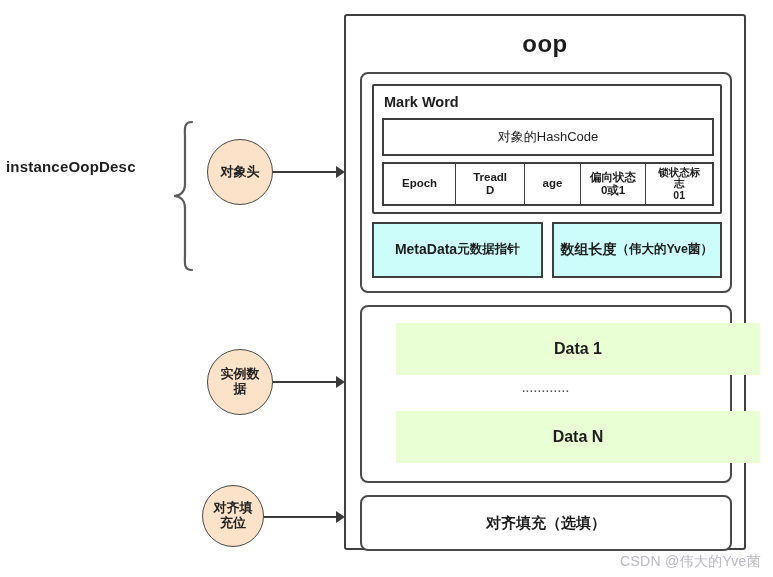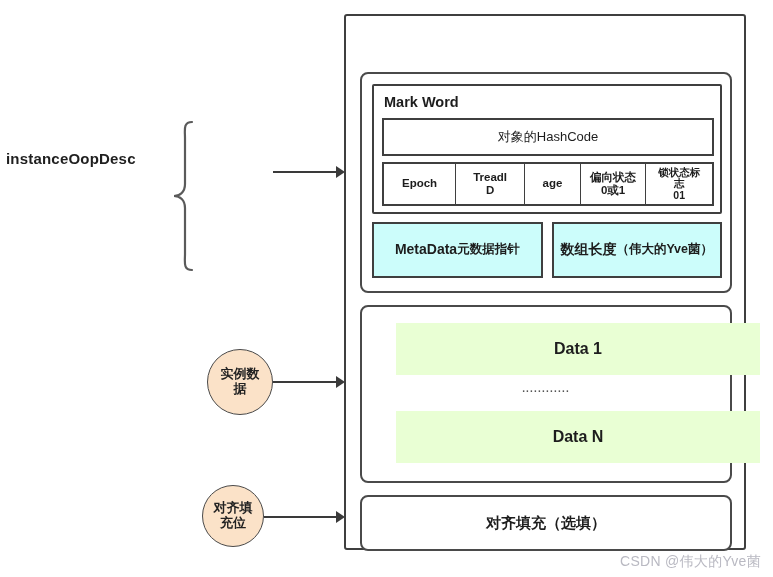--- a/index.html
+++ b/index.html
@@ -9,21 +9,21 @@
     font-family:"Liberation Sans","DejaVu Sans",sans-serif;
     color:#2b2b2b;
     overflow:hidden;
     position:relative;
   }
   #stage{position:absolute;left:0;top:0;width:773px;height:577px;}
 
   
   .side-label{
     position:absolute;
-    left:6px; top:150px;
+    left:6px; top:158px;
     width:160px;
     text-align:left;
     font-size:15px;
     font-weight:700;
     letter-spacing:.2px;
     color:#1f1f1f;
     white-space:nowrap;
   }
 
   
@@ -232,20 +232,25 @@
 <div id="stage">
 
   <div class="side-label">instanceOopDesc</div>
 
   <div class="brace">
     <svg width="26" height="152" viewBox="0 0 26 152">
       <path d="M22 2 C13 2 15 10 15 18 L15 64 C15 72 10 76 4 76 C10 76 15 80 15 88 L15 134 C15 142 13 150 22 150" fill="none" stroke="#5a5a5a" stroke-width="2.2" stroke-linecap="round"></path>
     </svg>
   </div>
 
+  <div class="circle c-head">
+    <span>
+      <span>对象头</span>
+    </span>
+  </div>
 
   <div class="circle c-data">
     <span>
       <span>实例数</span>
       <span>据</span>
     </span>
   </div>
 
   <div class="circle c-pad">
     <span>
@@ -258,20 +263,21 @@
   <div class="arrow-head" style="left:336px;top:166px;"></div>
 
   <div class="conn" style="left:273px;top:381px;width:70px;"></div>
   <div class="arrow-head" style="left:336px;top:376px;"></div>
 
   <div class="conn" style="left:264px;top:516px;width:79px;"></div>
   <div class="arrow-head" style="left:336px;top:511px;"></div>
 
   <div class="oop-box">
 
+    <div class="oop-title">oop</div>
 
     <div class="hdr-group">
 
       <div class="markword">
         <div class="mw-title">Mark Word</div>
 
         <div class="hash-row">对象的HashCode</div>
 
         <div class="field-row">
           <div class="field-cell fc-epoch">

